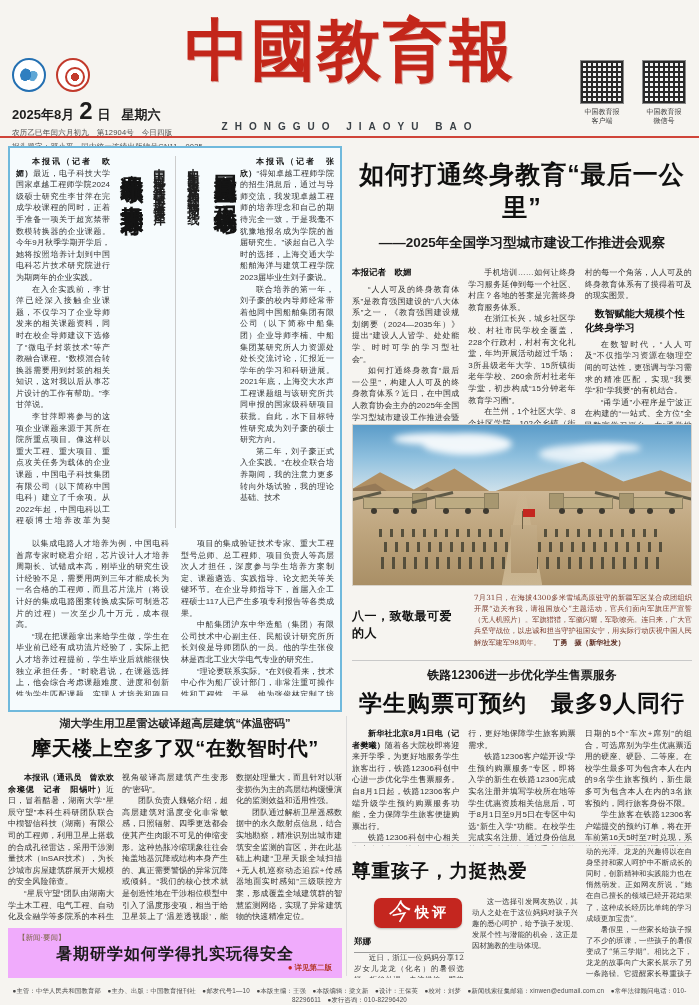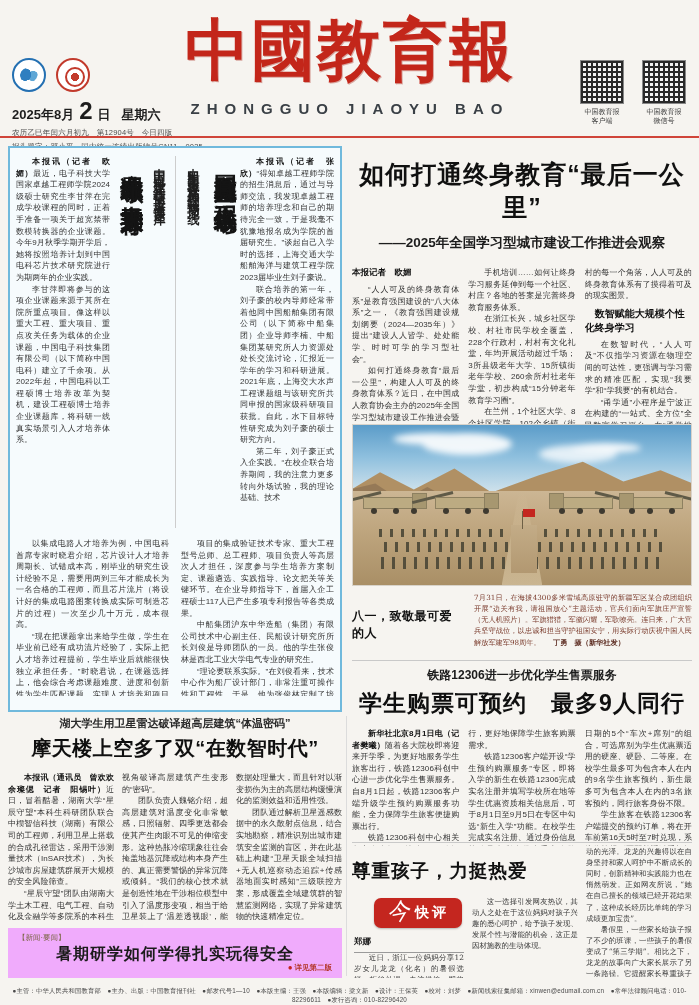--- a/index.html
+++ b/index.html
@@ -23,22 +23,22 @@
   .d-pre { font-size:13px; font-weight:bold; }
   .d-day { font-size:24px; font-weight:bold; line-height:.9; }
   .d-unit,.d-week { font-size:13px; font-weight:bold; }
   .d-week { margin-left:6px; }
   .mast-small { margin-top:4px; font-size:7.5px; color:#4d4d4d; letter-spacing:.2px; white-space:nowrap; }
 
   .brand { position:absolute; left:172px; top:4px; width:356px; text-align:center;
       font-family:"DejaVu Serif","Liberation Serif",serif; font-weight:bold; font-size:64px; line-height:1.45;
       color:#c3261a; letter-spacing:2px; transform:scaleY(1.04);
       text-shadow:1px 1px 0 rgba(160,20,10,.35); }
-  .pinyin { position:absolute; left:172px; top:100px; width:356px; text-align:center;
-      font-size:15px; font-weight:bold; letter-spacing:7px; color:#3a4046; }
+  .pinyin { position:absolute; left:172px; top:121px; width:356px; text-align:center;
+      font-size:10px; font-weight:bold; letter-spacing:7px; color:#3a4046; }
 
   .qr-wrap { position:absolute; right:10px; top:60px; display:flex; gap:12px; }
   .qr-item { width:50px; text-align:center; }
   .qr { width:44px; height:44px; margin:0 auto; border:1px solid #888; background:
       repeating-linear-gradient(0deg,#2a2a2a 0 2px,transparent 2px 5px),
       repeating-linear-gradient(90deg,#2a2a2a 0 2px,#f4f4f4 2px 5px); }
   .qr-label { font-size:7px; color:#3c3c3c; margin-top:3px; line-height:1.3; }
 
   .mast-rule { position:absolute; left:0; top:136px; width:699px; height:2px; background:#d0453a; }
 
@@ -194,20 +194,21 @@
       </div>
     </div>
   </div>
 
   <div class="mast-rule"></div>
 
   <div class="bluebox">
     <div class="box-upper">
       <div class="col-text">
         <p class="bp"><b class="byl">本报讯（记者　欧媚）</b><span>最近，电子科技大学国家卓越工程师学院2024级硕士研究生李甘萍在完成学校课程的同时，正着手准备一项关于超宽禁带数模转换器的企业课题。今年9月秋季学期开学后，她将按照培养计划到中国电科芯片技术研究院进行为期两年的企业实践。</span></p>
+        <p class="bp">在入企实践前，李甘萍已经深入接触企业课题，不仅学习了企业导师发来的相关课题资料，同时在校企导师建议下选修了“微电子封装技术”等产教融合课程。“数模混合转换器需要用到封装的相关知识，这对我以后从事芯片设计的工作有帮助。”李甘萍说。</p>
         <p class="bp">李甘萍即将参与的这项企业课题来源于其所在院所重点项目。像这样以重大工程、重大项目、重点攻关任务为载体的企业课题，中国电子科技集团有限公司（以下简称中国电科）建立了千余项。从2022年起，中国电科以工程硕博士培养改革为契机，建设工程硕博士培养企业课题库，将科研一线真实场景引入人才培养体系。</p>
 
       </div>
       <div class="vhead">企业课题练本领　真实场景育人才</div>
       <div class="vkick">中国电科建立工程硕博士培养课题库</div>
       <div class="box-div"></div>
       <div class="vkick">中船集团将课堂延伸到试验场地一线</div>
       <div class="vhead">国之重器为教具　工程一线做考场</div>
       <div class="col-text">
         <p class="bp"><b class="byl">本报讯（记者　张欣）</b><span>“得知卓越工程师学院的招生消息后，通过与导师交流，我发现卓越工程师的培养理念和自己的期待完全一致，于是我毫不犹豫地报名成为学院的首届研究生。”谈起自己入学时的选择，上海交通大学船舶海洋与建筑工程学院2023届毕业生刘子豪说。</span></p>

